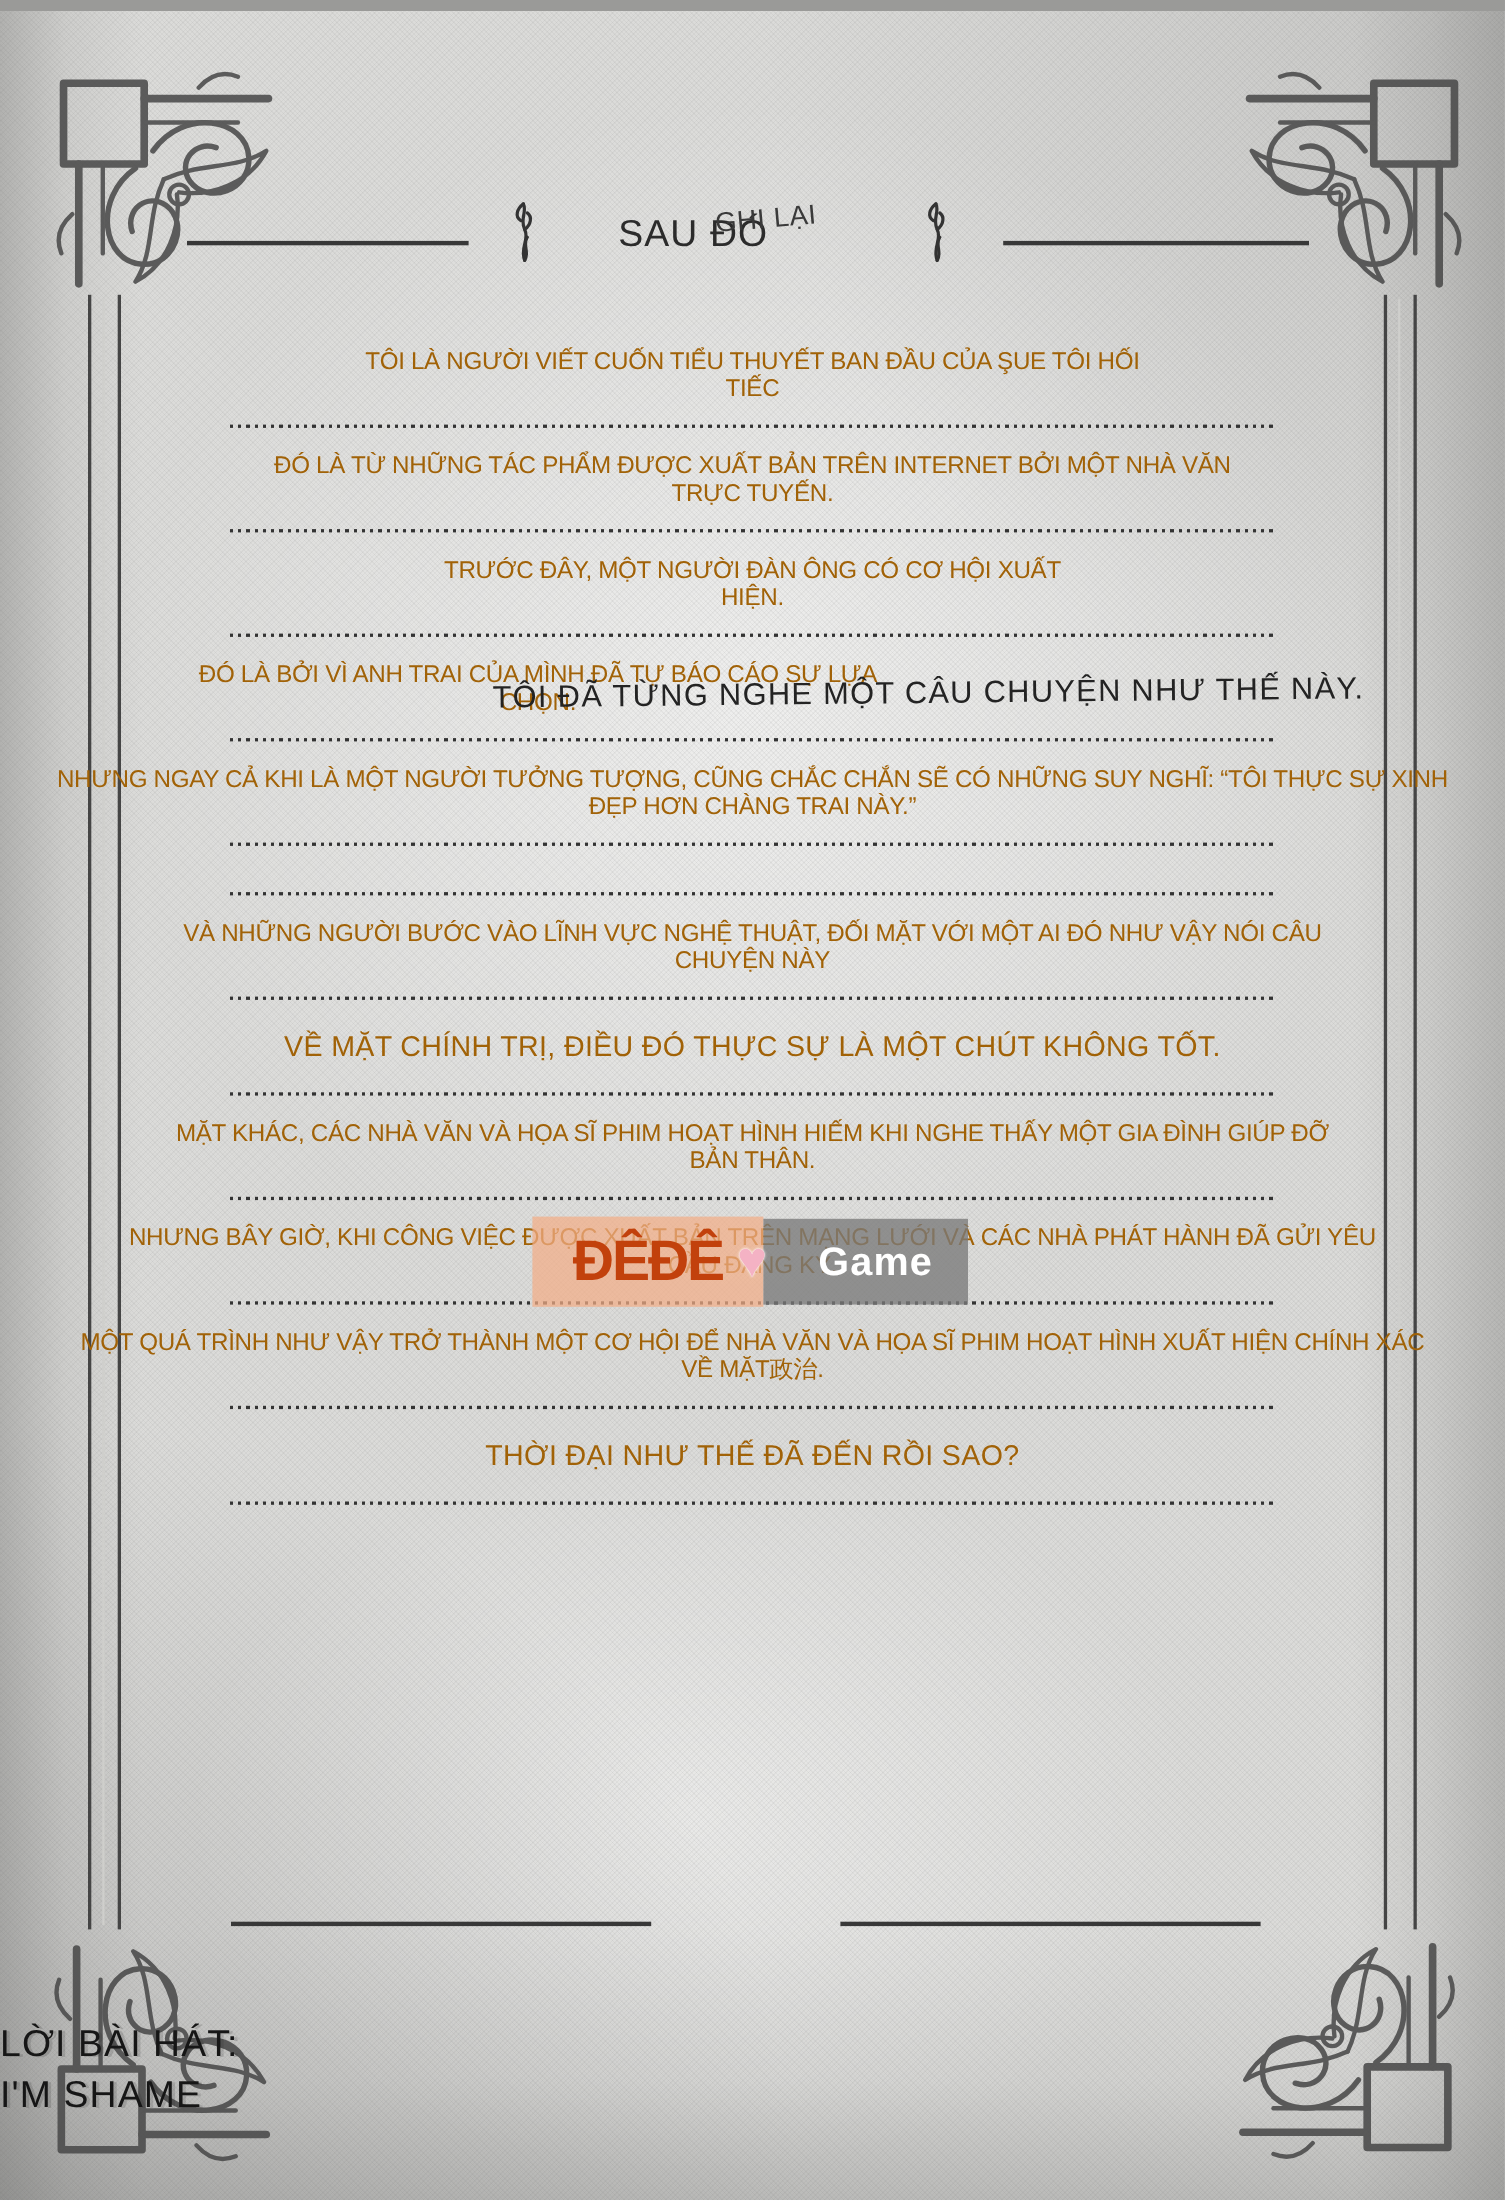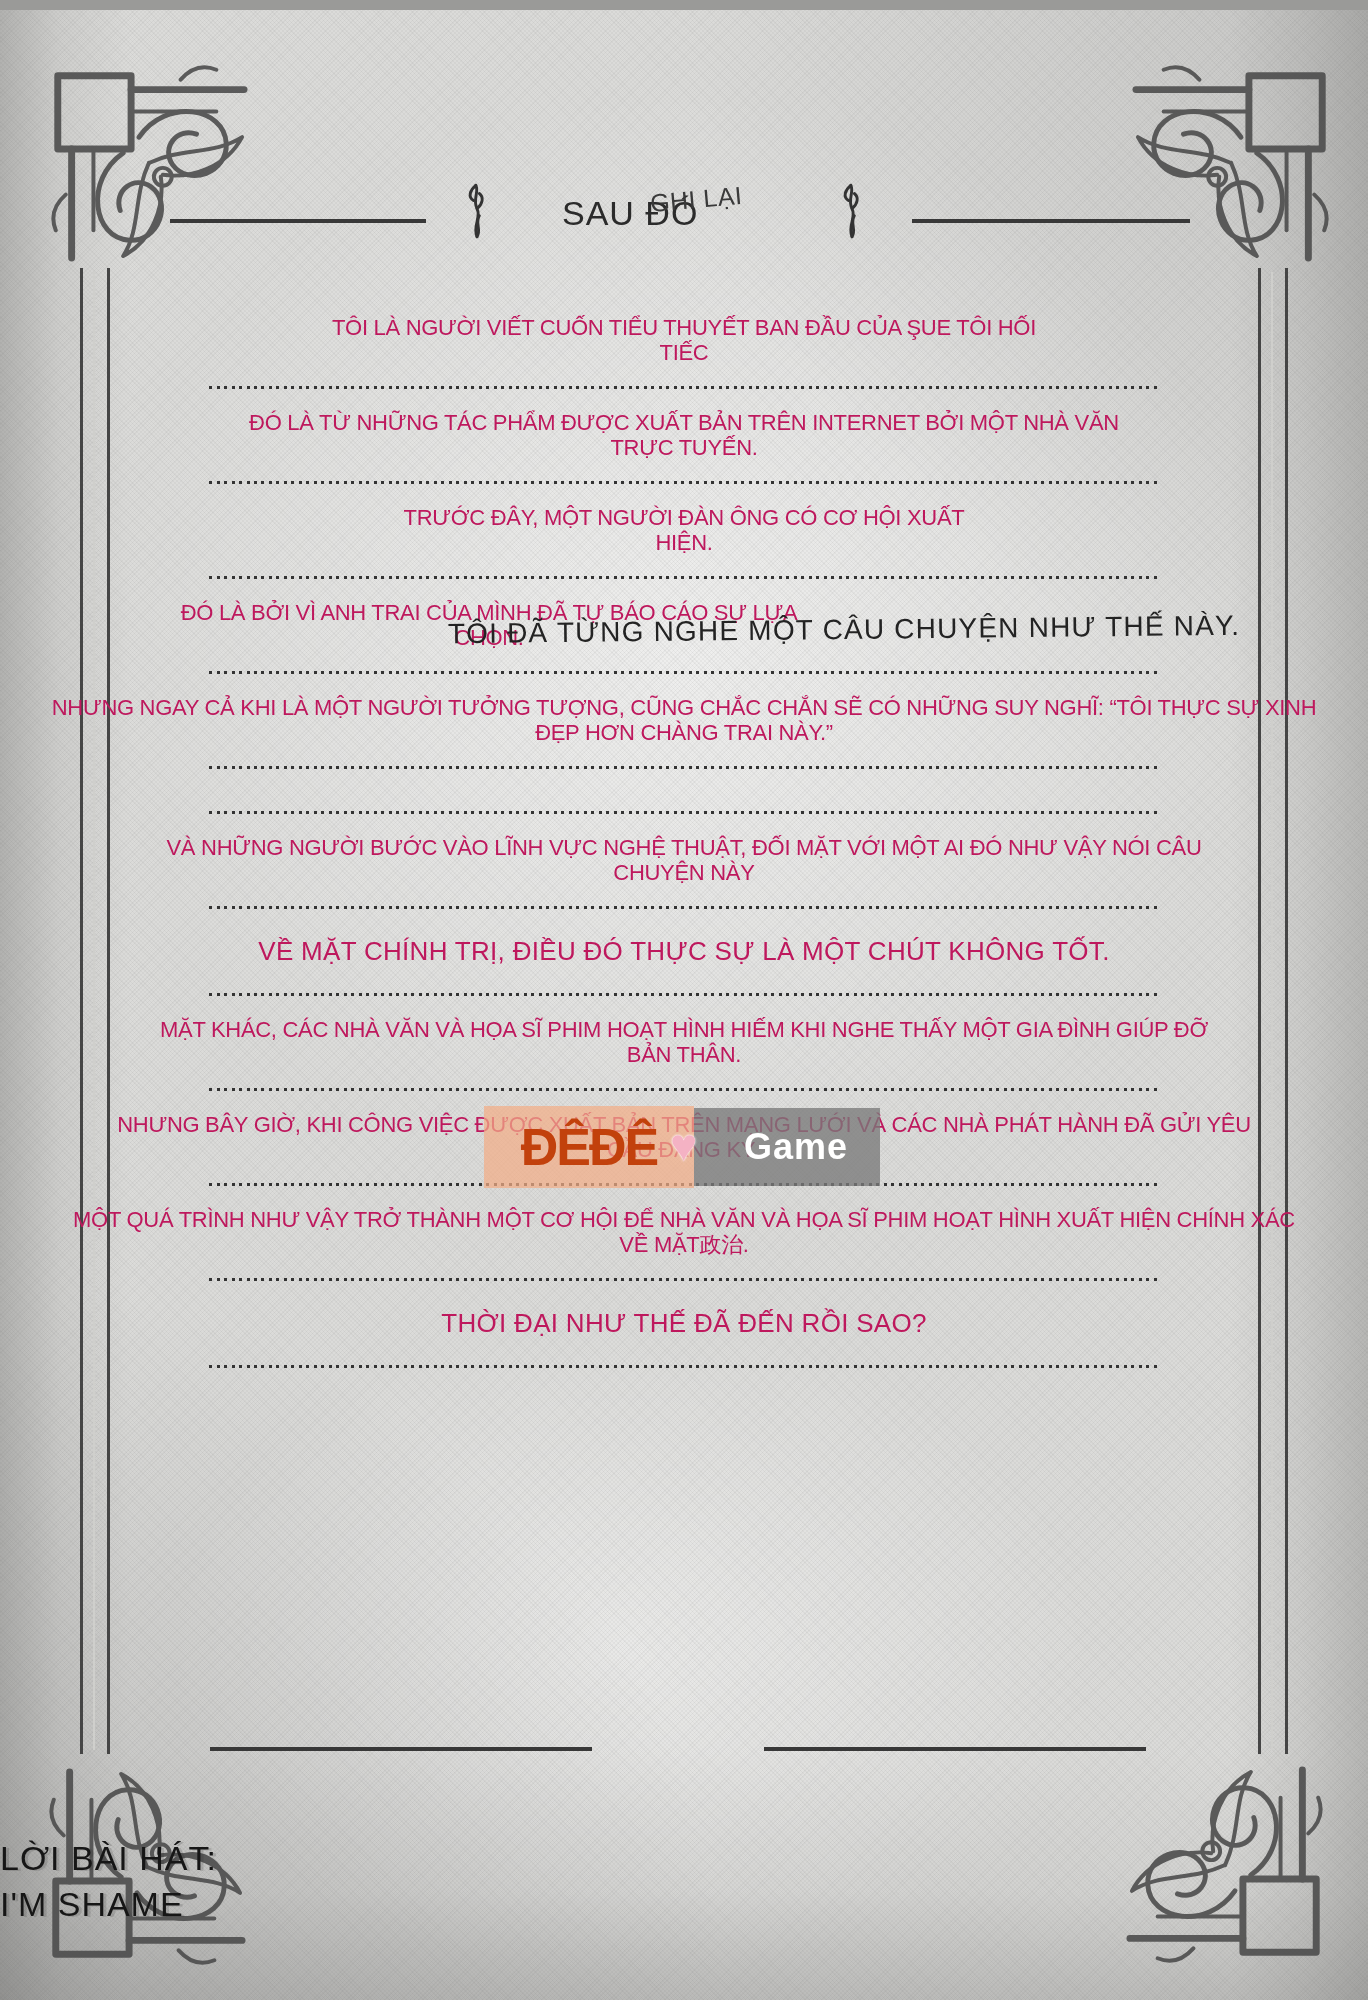--- a/index.html
+++ b/index.html
@@ -49,21 +49,21 @@
   .hline.bottom-right{top:1737px;left:764px;width:382px;}
   
   .title-text{position:absolute;top:184px;left:562px;font-size:34px;letter-spacing:1px;color:#2b2b2b;z-index:3;white-space:nowrap;}
   .title-overlay{position:absolute;top:175px;left:650px;font-size:25px;letter-spacing:.5px;color:#3a3a3a;transform:rotate(-5deg);z-index:3;white-space:nowrap;}
   .sprig{position:absolute;width:28px;height:58px;z-index:3;}
   .sprig.left{top:172px;left:463px;}
   .sprig.right{top:172px;left:838px;}
   
   .content{position:absolute;top:305px;left:0;width:100%;display:flex;flex-direction:column;align-items:center;z-index:3;}
   .para{text-align:center;}
-  .pline{white-space:nowrap;font-size:22px;line-height:25px;letter-spacing:-0.3px;color:#be185d;}
+  .pline{white-space:nowrap;font-size:22px;line-height:25px;letter-spacing:-0.3px;color:#a16207;}
   .para.big .pline{font-size:26px;line-height:30px;letter-spacing:.3px;}
   .para.big{margin:6px 0;}
   .dotline{
     width:950px;height:3px;margin:21px auto;
     background:repeating-linear-gradient(90deg,#333 0 3px,rgba(0,0,0,0) 3px 7.5px);
   }
   .para-wrap{position:relative;width:100%;display:flex;flex-direction:column;align-items:center;}
   .para-shift{transform:translateX(-195px);}
   .para-overlay{
     position:absolute;top:14px;left:50%;

